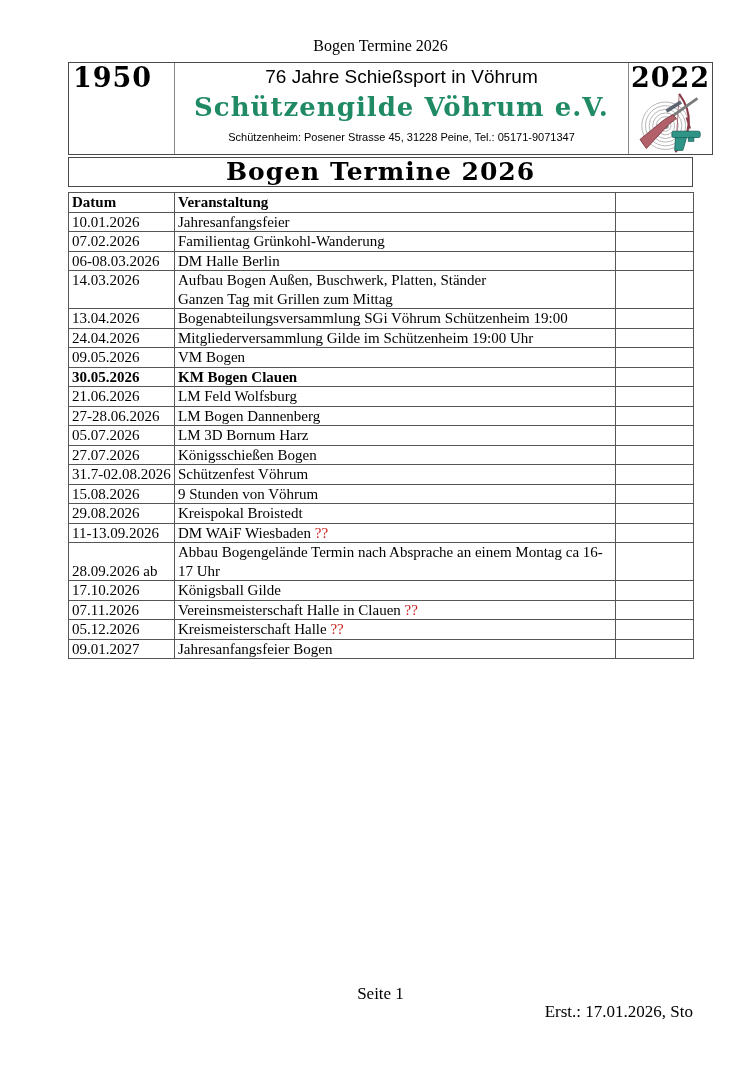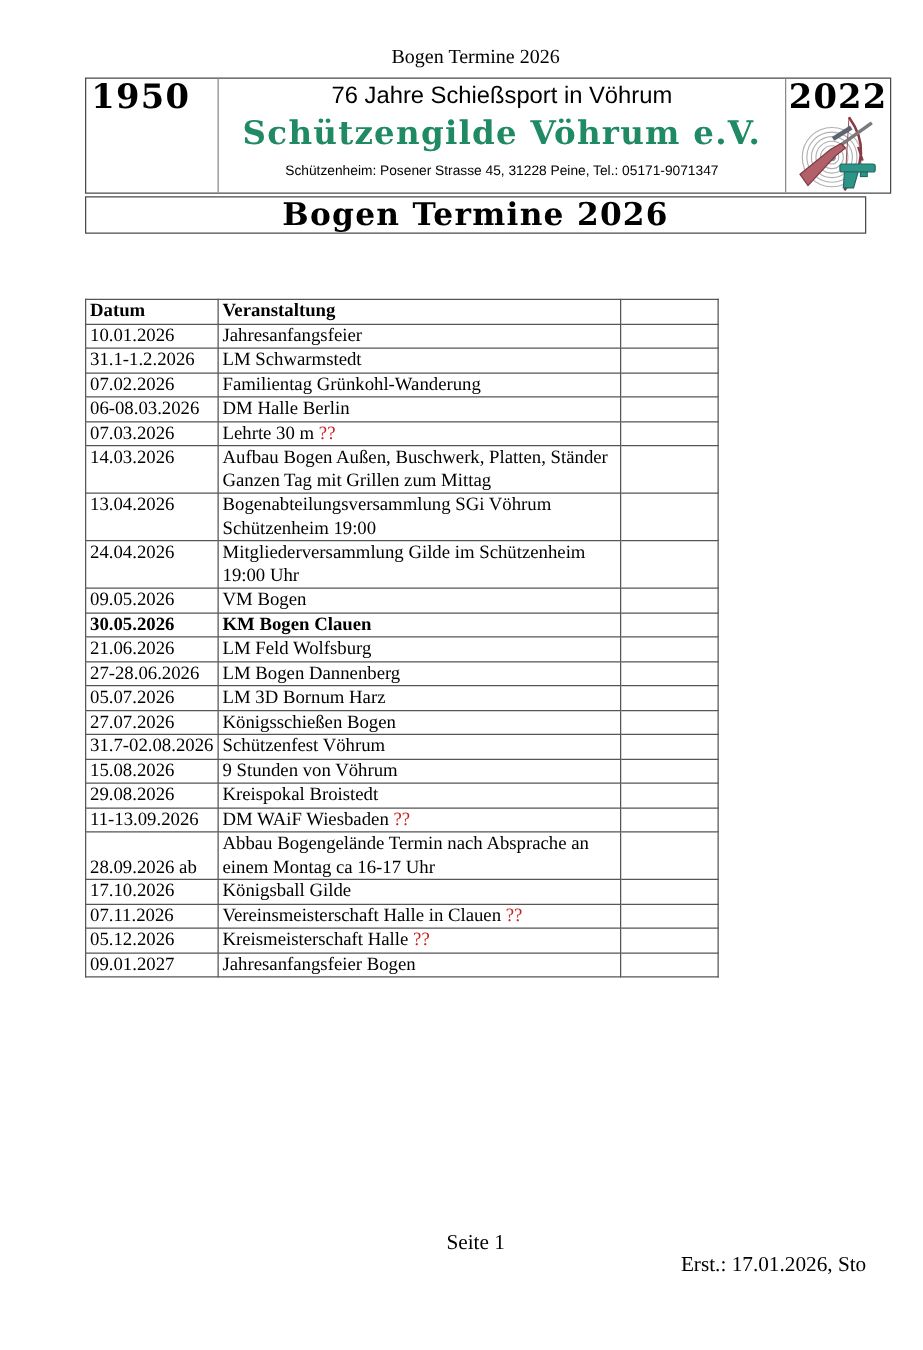--- a/index.html
+++ b/index.html
@@ -50,24 +50,23 @@
   .logo{display:block;margin:0 auto;}
   
   .title-bar{
     position:absolute;top:157px;left:68px;width:625px;height:30px;
     border:1px solid var(--line-dark);
     text-align:center;font-family:"DejaVu Serif", serif;
     font-weight:bold;font-size:25px;line-height:28px;letter-spacing:1px;
   }
   
   table.schedule{
-    position:absolute;top:192px;left:68px;width:507px;
+    position:absolute;top:192px;left:68px;width:626px;
     border-collapse:collapse;table-layout:fixed;
     font-size:15px;
-    margin-top:47px;
   }
   table.schedule col.c-date{width:106px;}
   table.schedule col.c-notes{width:78px;}
   table.schedule th, table.schedule td{
     border:1px solid #565656;
     padding:0 3px;height:19px;line-height:18.5px;
     vertical-align:top;text-align:left;overflow:hidden;
   }
   table.schedule th{font-weight:bold;}
   td.col-event span{white-space:pre-line;}
@@ -138,37 +137,27 @@
       <th class="col-notes"></th>
     </tr>
   </thead>
   <tbody>
       <tr>
         <td class="col-date">10.01.2026</td>
         <td class="col-event"><span>Jahresanfangsfeier</span></td>
         <td class="col-notes"></td>
       </tr>
       <tr>
-        <td class="col-date">31.1-1.2.2026</td>
-        <td class="col-event"><span>LM Schwarmstedt</span></td>
-        <td class="col-notes"></td>
-      </tr>
-      <tr>
         <td class="col-date">07.02.2026</td>
         <td class="col-event"><span>Familientag Grünkohl-Wanderung</span></td>
         <td class="col-notes"></td>
       </tr>
       <tr>
         <td class="col-date">06-08.03.2026</td>
         <td class="col-event"><span>DM Halle Berlin</span></td>
-        <td class="col-notes"></td>
-      </tr>
-      <tr>
-        <td class="col-date">07.03.2026</td>
-        <td class="col-event"><span>Lehrte 30 m</span> <span class="flag">??</span></td>
         <td class="col-notes"></td>
       </tr>
       <tr>
         <td class="col-date">14.03.2026</td>
         <td class="col-event"><span>Aufbau Bogen Außen, Buschwerk, Platten, Ständer
 Ganzen Tag mit Grillen zum Mittag</span></td>
         <td class="col-notes"></td>
       </tr>
       <tr>
         <td class="col-date">13.04.2026</td>

